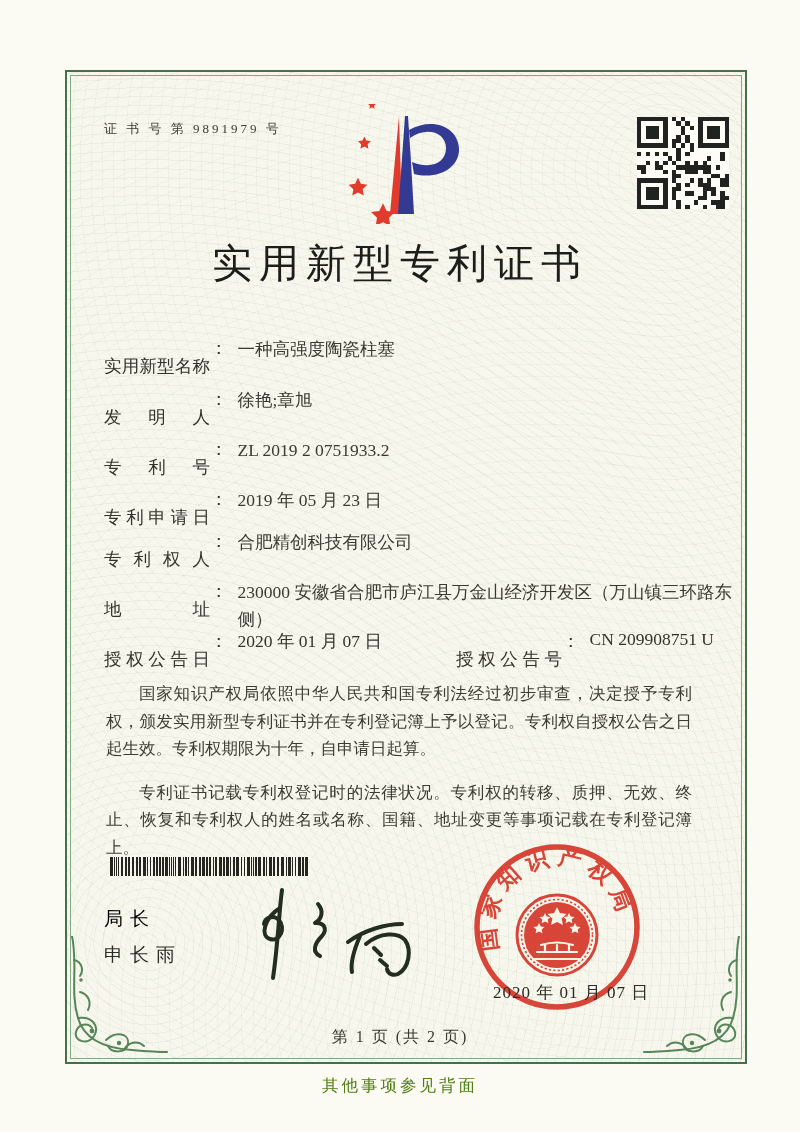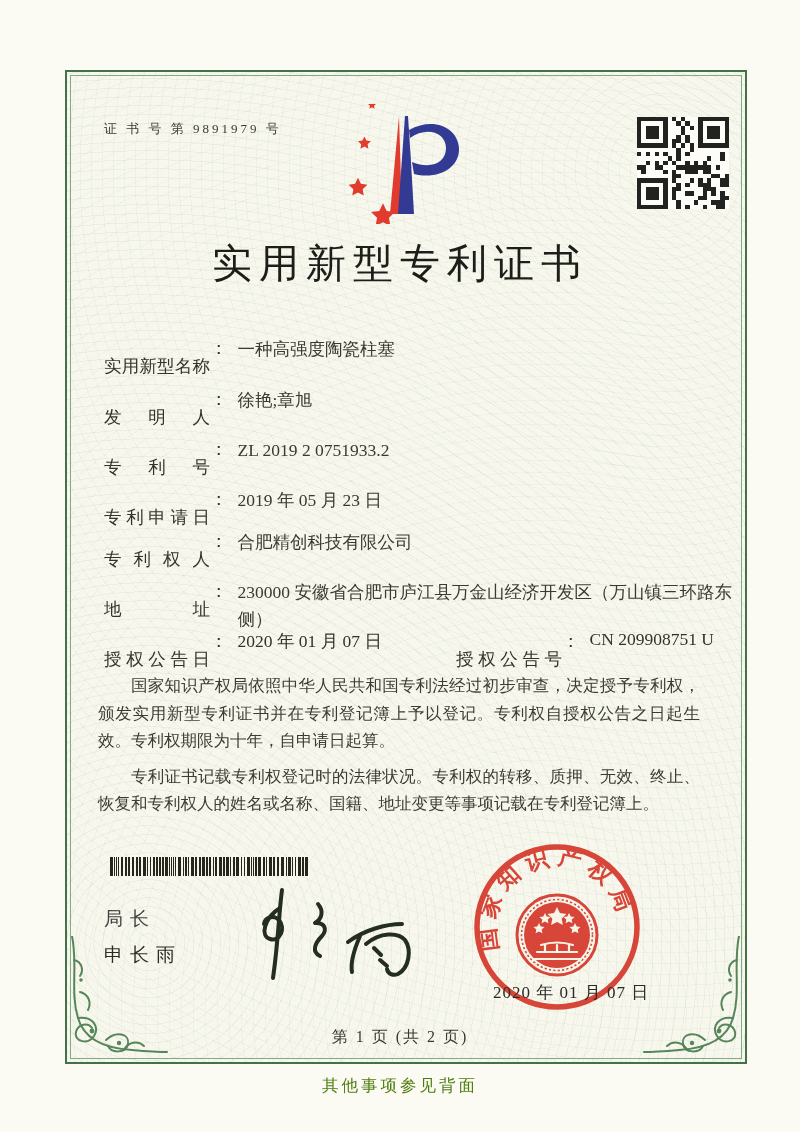--- a/index.html
+++ b/index.html
@@ -28,22 +28,22 @@
          letter-spacing:7px;color:#1d1d1a;}
   .field-row{left:104px;font-size:17.5px;color:#33332c;white-space:nowrap;}
   .field-label{display:inline-block;width:106px;text-align:justify;text-align-last:justify;
                vertical-align:top;color:#33332c;margin-top:18px;}
   .field-colon{display:inline-block;vertical-align:top;margin-right:10px;}
   .field-value{display:inline-block;vertical-align:top;max-width:496px;white-space:normal;
                line-height:27px;color:#3a3a32;}
   .grant-pair{display:inline-block;white-space:nowrap;}
   .paras{left:90px;width:618px;top:664px;font-size:16.5px;line-height:27.5px;
          text-align:justify;color:#3c3c33;}
-  .paras p{margin:8px;text-indent:2em;}
-  .sig-title{left:104px;top:906px;font-size:19px;letter-spacing:7px;color:#404040;}
+  .paras p{margin:16px;text-indent:2em;}
+  .sig-title{left:104px;top:906px;font-size:19px;letter-spacing:7px;color:#000000;}
   .sig-name{left:104px;top:942px;font-size:19px;letter-spacing:7px;color:#2c2c26;text-align:center;}
   .seal-date{left:493px;top:981px;font-size:17px;letter-spacing:1px;color:#2b2b26;z-index:6;}
   .page-ind{left:0;right:0;top:1027px;text-align:center;font-size:16px;letter-spacing:2px;color:#3a3a33;}
   .back-note{left:0;right:0;top:1075px;text-align:center;font-size:16.5px;letter-spacing:3px;color:#4d7c0f;}
   svg{display:block;}
   .seal-wrap{left:471px;top:841px;width:172px;height:172px;z-index:5;opacity:.93;}
   .ornament{width:102px;height:124px;z-index:2;}
   .orn-bl{left:66px;top:936px;}
   .orn-br{right:55px;top:936px;transform:scaleX(-1);}
 </style>

